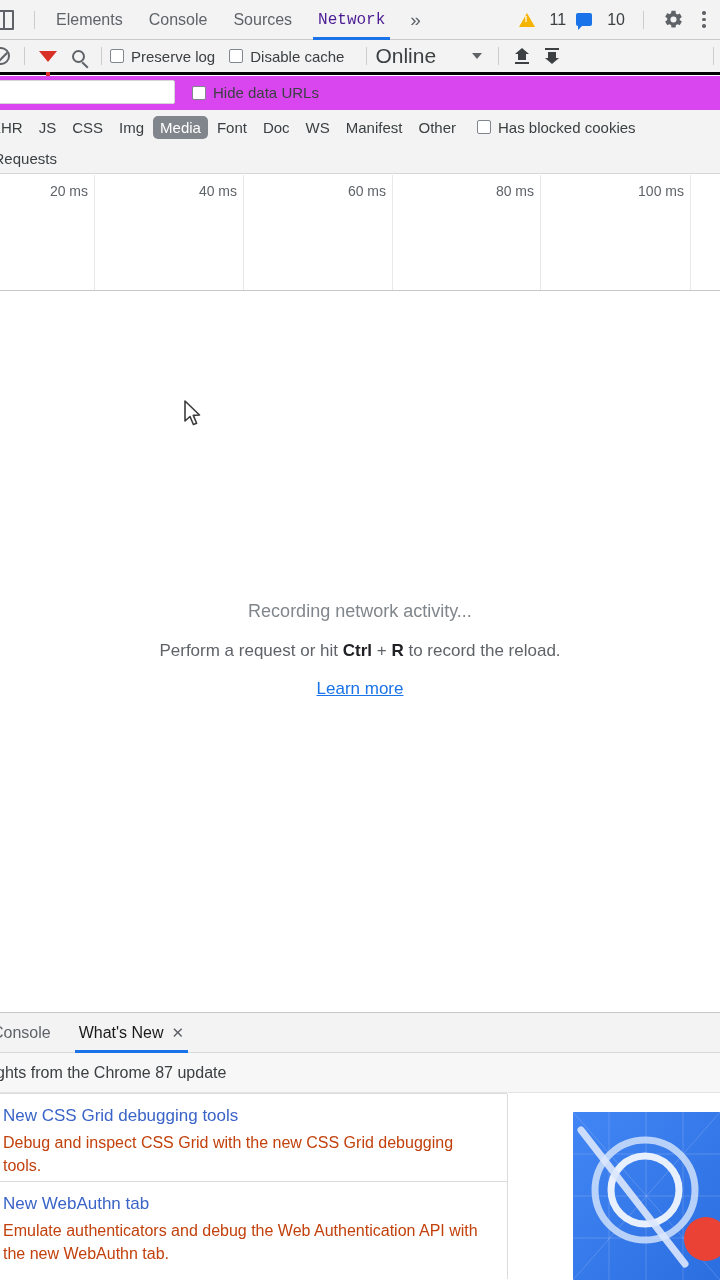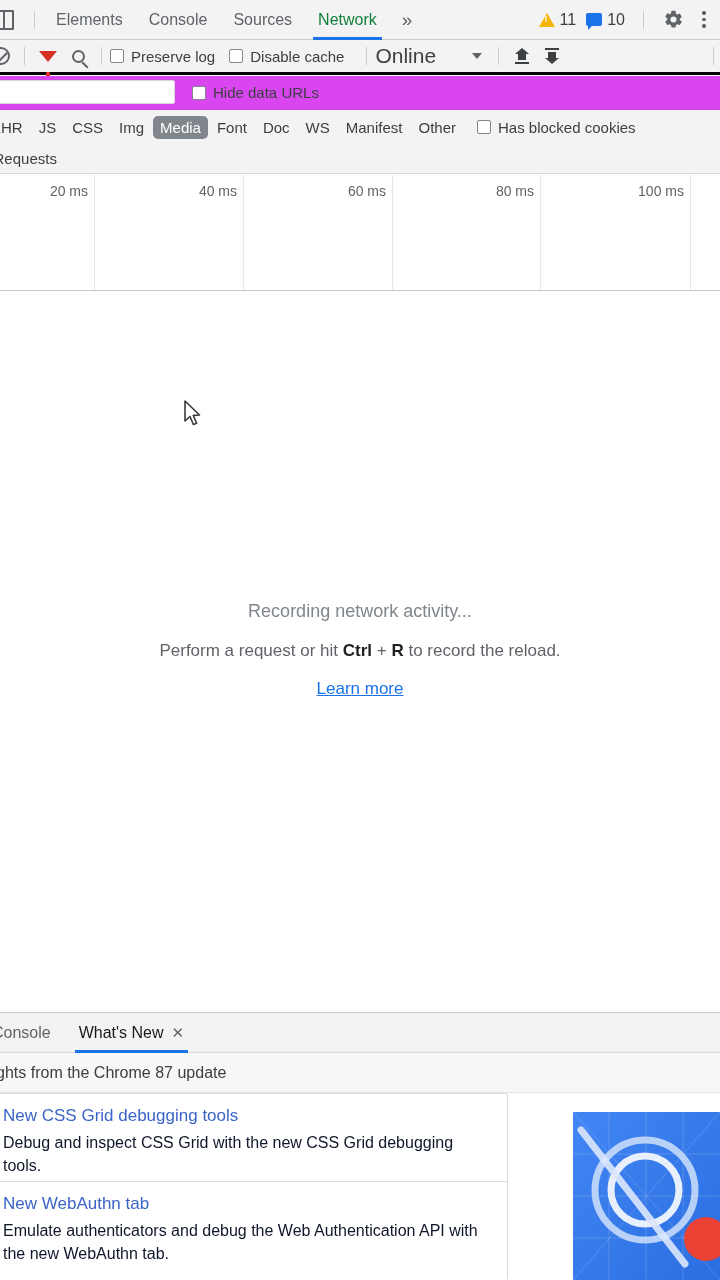--- a/index.html
+++ b/index.html
@@ -45,37 +45,37 @@
     width: 1px; height: 18px; background: #cdcdcd; margin: 0 8px;
     flex: none;
   }
   .tab {
     padding: 0 13px; height: 40px;
     display: flex; align-items: center;
     font-size: 16px; color: #5f6368;
     position: relative;
     white-space: nowrap;
   }
-  .tab.active { color: #15803d; }
+  .tab.active { color: #4c1d95; font-family: Liberation Mono, monospace; }
   .tab.active::after {
     content: ""; position: absolute;
     left: 8px; right: 8px; bottom: 0; height: 3px;
     background: #1a73e8;
   }
   .more-tabs {
     padding: 0 12px; height: 40px;
     display: flex; align-items: center;
     font-size: 19px; color: #5f6368;
   }
   .tabbar-right {
     margin-left: auto; display: flex; align-items: center;
     padding-right: 6px; height: 40px;
   }
   .warn-group, .info-group {
-    display: flex; align-items: center; gap: 5px;
+    display: flex; align-items: center; gap: 15px;
     font-size: 16px; color: #3c4043; margin-right: 10px;
   }
   .tri-warn {
     width: 0; height: 0;
     border-left: 8px solid transparent;
     border-right: 8px solid transparent;
     border-bottom: 14px solid #f5b400;
     position: relative;
   }
   .tri-warn::after {
@@ -362,21 +362,21 @@
     border: 1px solid #dadce0; background: #fff;
     border-radius: 2px;
     padding: 12px 16px 14px 38px;
   }
   .card1 { top: 0px; }
   .card2 { top: 88px; }
   .card-title {
     font-size: 17px; color: #3b64c8; margin-bottom: 6px;
   }
   .card-desc {
-    font-size: 16px; color: #0f172a; line-height: 1.42;
+    font-size: 16px; color: #c2410c; line-height: 1.42;
   }
   .whatsnew-img {
     position: absolute; left: 573px; top: 1112px;
     width: 147px; height: 168px;
     background: linear-gradient(135deg,#3b7ff0 0%,#2f7bf5 50%,#2f6fe8 100%);
     overflow: hidden;
   }
 </style>
 </head>
 <body>

